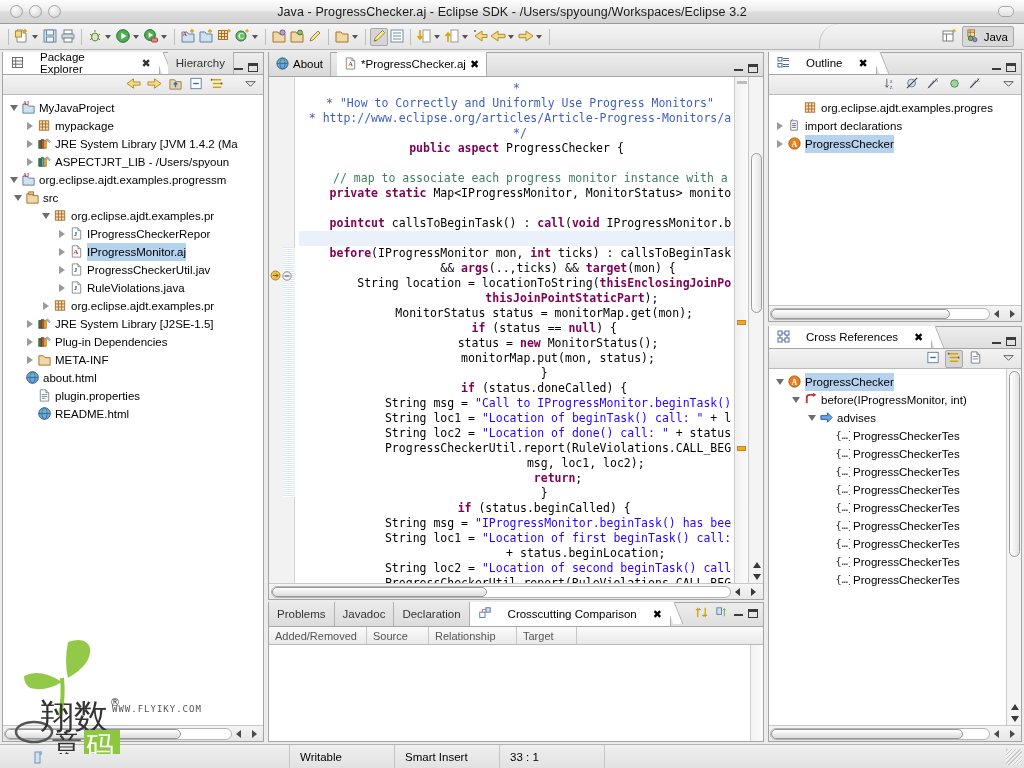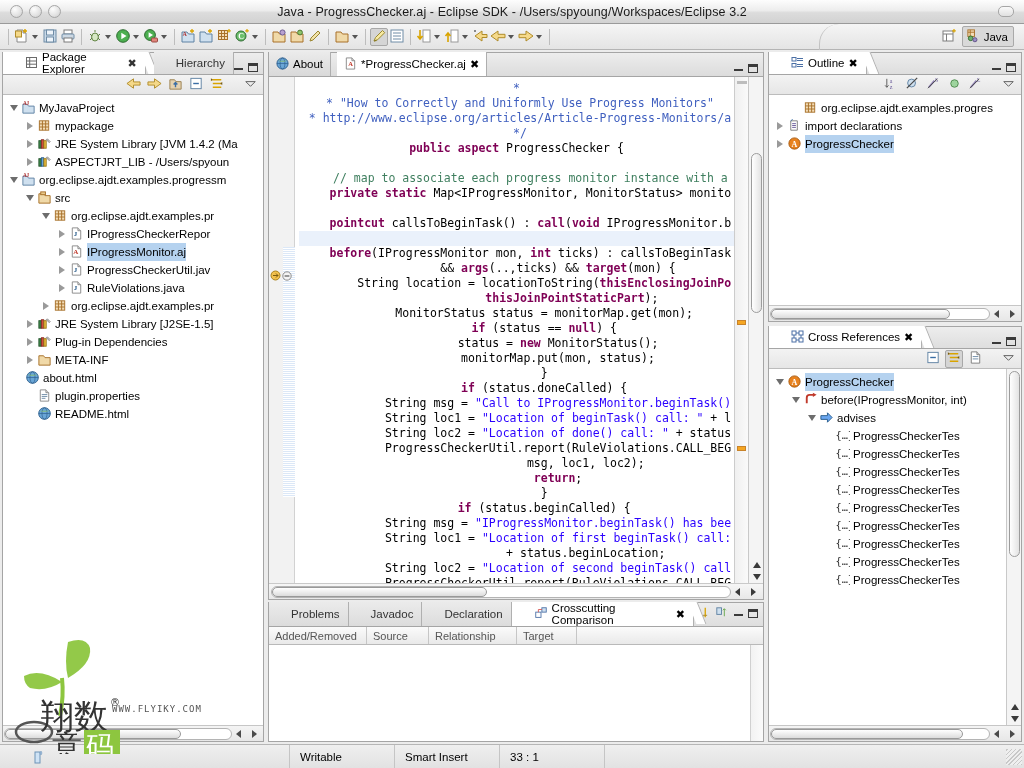--- a/index.html
+++ b/index.html
@@ -57,22 +57,22 @@
   .col-mid   { flex:1; display:flex; flex-direction:column; min-width:0; }
   .col-right { width:258px; flex:0 0 258px; display:flex; flex-direction:column; }
 
   
   .view { display:flex; flex-direction:column; min-height:0; background:#ececec;
           border:1px solid #a5a5a5; margin:2px; }
   .view-tabbar { height:22px; flex:0 0 22px; display:flex; align-items:flex-end;
                  position:relative;
                  background:linear-gradient(to bottom,#ededed,#dedede);
                  border-bottom:1px solid #a5a5a5; }
-  .vtab { height:22px; display:flex; align-items:center; gap:4px;
-          padding:0 8px 0 22px; font-size:11.5px; position:relative;
+  .vtab { height:22px; display:flex; align-items:center; gap:16px;
+          padding:0 8px 0 8px; font-size:11.5px; position:relative;
           border-right:1px solid #b0b0b0; }
   .vtab.active { background:#fff; font-weight:normal; }
   .vtab.inactive { background:linear-gradient(to bottom,#ebebeb,#dcdcdc); color:#333; }
   .vtab .skew { position:absolute; right:-9px; top:0; width:10px; height:22px;
                 background:inherit; transform:skewX(22deg); border-right:1px solid #b0b0b0; }
   .vtab-ctrls { margin-left:auto; display:flex; align-items:center; gap:5px;
                 padding:0 5px 2px 0; }
   .ctrl-min { width:9px; height:2px; background:#3a3a3a; margin-bottom:-5px;}
   .ctrl-max { width:10px; height:9px; border:1.5px solid #3a3a3a; border-top-width:3px; }
   .view-toolbar { height:20px; flex:0 0 20px; display:flex; align-items:center;
@@ -490,21 +490,21 @@
                   <span class="arr-d"></span>
                 </span>
                 <span class="ticon">
                   <span><svg width="15" height="15" viewBox="0 0 16 16">
                       <path d="M2 4.5h4.5L8 6.5h6V14H2z" fill="#cfe0ef" stroke="#5f82a3"></path>
                       <text x="2" y="5" font-size="5.5" fill="#b03030" font-family="serif" font-weight="bold">AJ</text>
                     </svg></span>
                 </span>
                 <span class="tlabel">org.eclipse.ajdt.examples.progressm</span>
               </div>
-              <div class="trow" style="padding-left:20px">
+              <div class="trow" style="padding-left:8px">
                 <span class="twist">
                   <span class="arr-d"></span>
                 </span>
                 <span class="ticon">
                   <span><svg width="15" height="15" viewBox="0 0 16 16">
                       <path d="M2 4h5l1.5 2H14v8H2z" fill="#f0d9a8" stroke="#a8712a"></path>
                       <rect x="4" y="2" width="5" height="3" fill="#e8c88a" stroke="#a8712a"></rect>
                     </svg></span>
                 </span>
                 <span class="tlabel">src</span>

